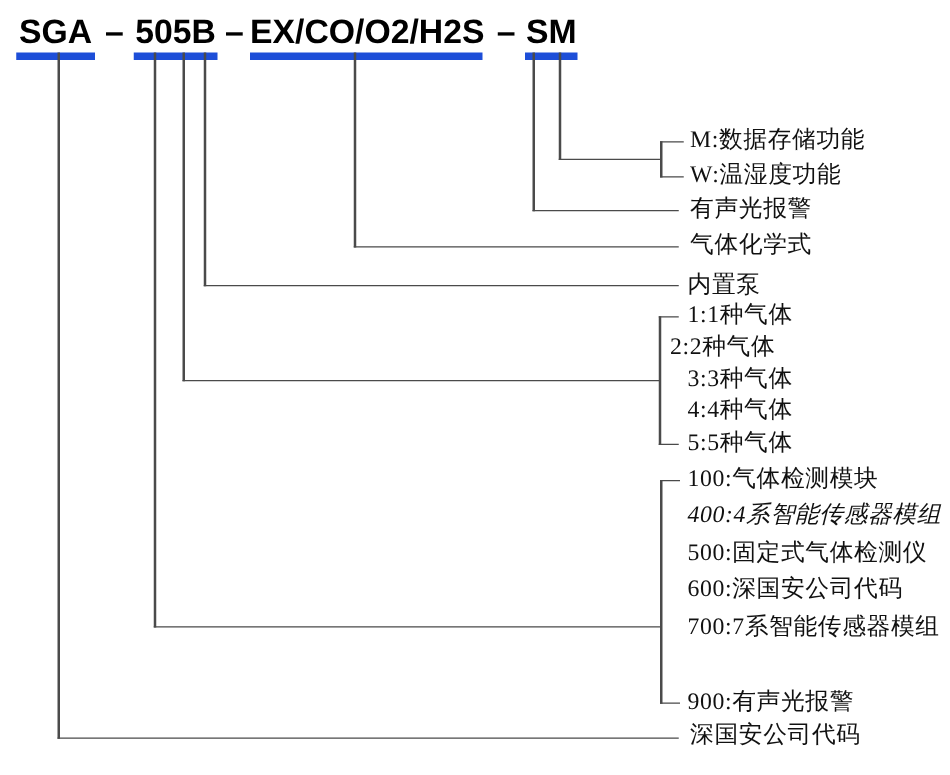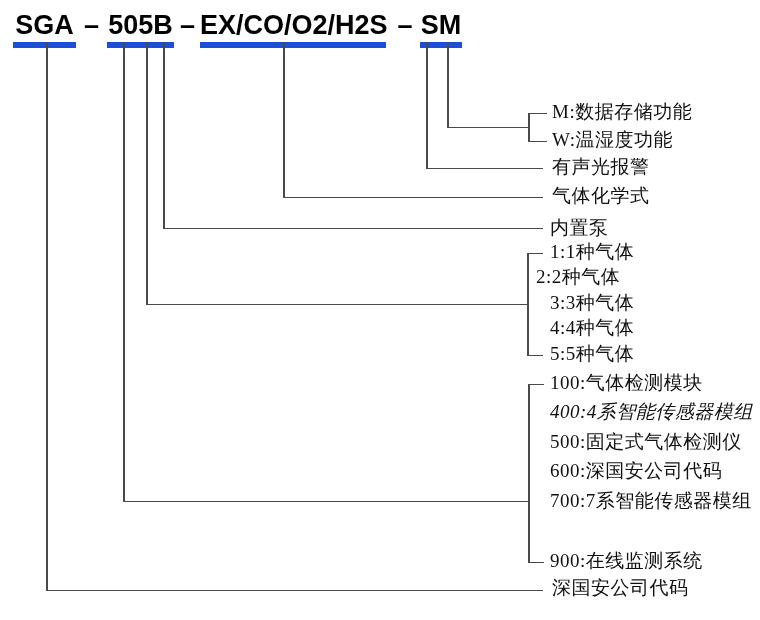--- a/index.html
+++ b/index.html
@@ -95,17 +95,17 @@
   <div class="lbl" style="left:536px;top:278px;">2:2种气体</div>
   <div class="lbl" style="left:550px;top:304px;">3:3种气体</div>
   <div class="lbl" style="left:550px;top:329px;">4:4种气体</div>
   <div class="lbl" style="left:550px;top:355px;">5:5种气体</div>
 
   <div class="lbl" style="left:550px;top:384px;">100:气体检测模块</div>
   <div class="lbl" style="left:550px;top:413px;font-style:italic;">400:4系智能传感器模组</div>
   <div class="lbl" style="left:550px;top:443px;">500:固定式气体检测仪</div>
   <div class="lbl" style="left:550px;top:472px;">600:深国安公司代码</div>
   <div class="lbl" style="left:550px;top:502px;">700:7系智能传感器模组</div>
-  <div class="lbl" style="left:550px;top:562px;">900:在线监测系统</div>
+  <div class="lbl" style="left:550px;top:562px;">900:有声光报警</div>
 
   <div class="lbl" style="left:552px;top:589px;">深国安公司代码</div>
 
 </div>
 
 </body></html>

